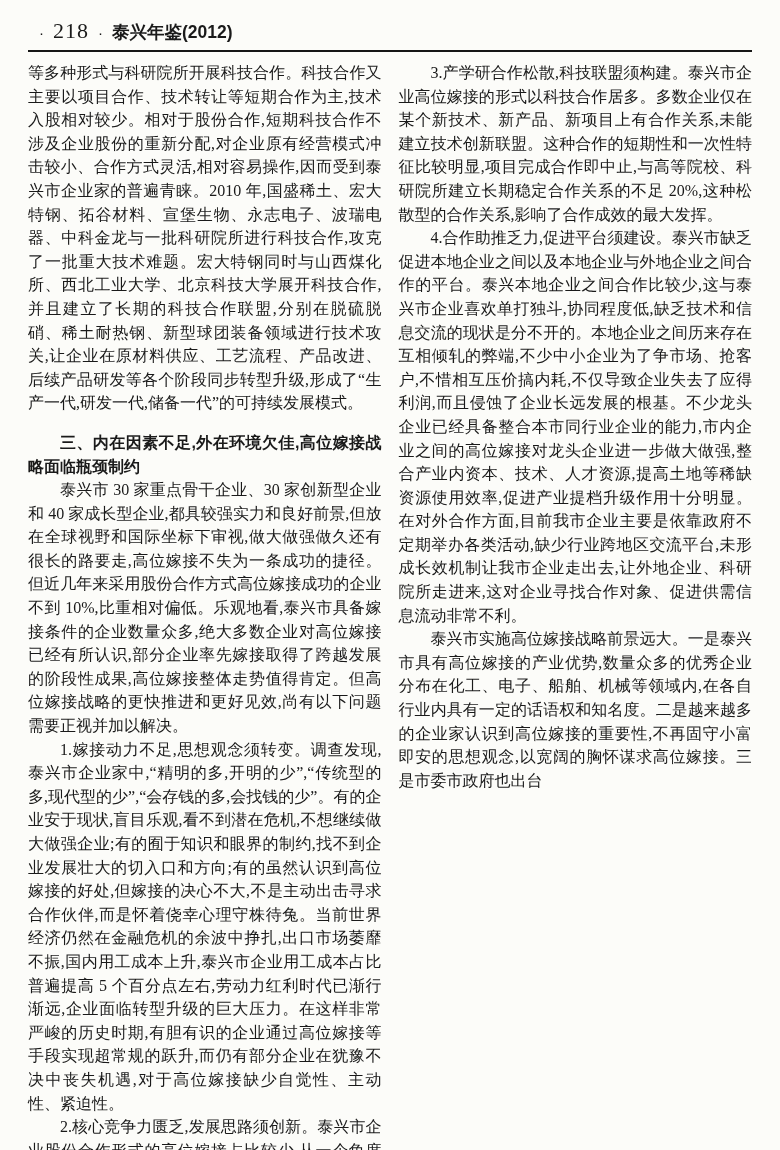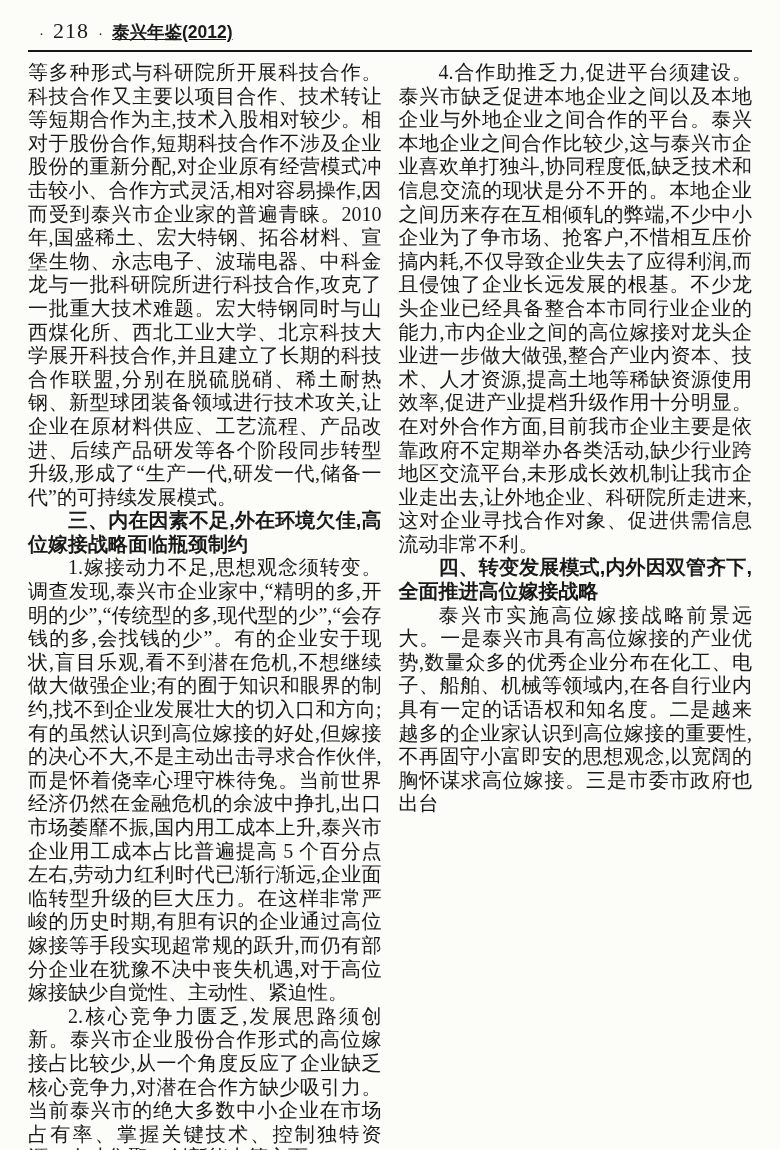--- a/index.html
+++ b/index.html
@@ -28,49 +28,49 @@
   }
   .hdr-page-num{
     font-family:"Liberation Serif","DejaVu Serif",serif;
     font-size:22px;
     letter-spacing:1px;
   }
   .hdr-title{
     font-family:"Liberation Sans","DejaVu Sans",sans-serif;
     font-weight:bold;
     font-size:17.5px;
-    text-decoration:underline;
   }
   .header-rule{
     border:none;
     border-top:2.5px solid #161616;
     margin:4px 0 9px 0;
   }
   .columns{
     display:flex;
     gap:17px;
   }
   .col{
     flex:1;
     min-width:0;
   }
   .col p{
     margin:0;
-    font-size:20px;
+    font-size:16px;
     line-height:23.6px;
     text-align:justify;
     text-indent:2em;
     word-break:break-all;
   }
   .col p.cont{
     text-indent:0;
   }
   .col p.heading{
     font-family:"Liberation Sans","DejaVu Sans",sans-serif;
     font-weight:bold;
+    margin-top:16px;
   }
 </style>
 </head>
 <body>
 
 <div class="page">
 
   <div class="page-header">
     <span class="hdr-dot">·</span>
     <span class="hdr-page-num">218</span>
@@ -78,24 +78,25 @@
     <span class="hdr-title">泰兴年鉴(2012)</span>
   </div>
 
   <hr class="header-rule">
 
   <div class="columns">
 
     <div class="col">
       <p class="cont">等多种形式与科研院所开展科技合作。科技合作又主要以项目合作、技术转让等短期合作为主,技术入股相对较少。相对于股份合作,短期科技合作不涉及企业股份的重新分配,对企业原有经营模式冲击较小、合作方式灵活,相对容易操作,因而受到泰兴市企业家的普遍青睐。2010 年,国盛稀土、宏大特钢、拓谷材料、宣堡生物、永志电子、波瑞电器、中科金龙与一批科研院所进行科技合作,攻克了一批重大技术难题。宏大特钢同时与山西煤化所、西北工业大学、北京科技大学展开科技合作,并且建立了长期的科技合作联盟,分别在脱硫脱硝、稀土耐热钢、新型球团装备领域进行技术攻关,让企业在原材料供应、工艺流程、产品改进、后续产品研发等各个阶段同步转型升级,形成了“生产一代,研发一代,储备一代”的可持续发展模式。</p>
       <p class="heading">三、内在因素不足,外在环境欠佳,高位嫁接战略面临瓶颈制约</p>
+      <p>泰兴市 30 家重点骨干企业、30 家创新型企业和 40 家成长型企业,都具较强实力和良好前景,但放在全球视野和国际坐标下审视,做大做强做久还有很长的路要走,高位嫁接不失为一条成功的捷径。但近几年来采用股份合作方式高位嫁接成功的企业不到 10%,比重相对偏低。乐观地看,泰兴市具备嫁接条件的企业数量众多,绝大多数企业对高位嫁接已经有所认识,部分企业率先嫁接取得了跨越发展的阶段性成果,高位嫁接整体走势值得肯定。但高位嫁接战略的更快推进和更好见效,尚有以下问题需要正视并加以解决。</p>
       <p>1.嫁接动力不足,思想观念须转变。调查发现,泰兴市企业家中,“精明的多,开明的少”,“传统型的多,现代型的少”,“会存钱的多,会找钱的少”。有的企业安于现状,盲目乐观,看不到潜在危机,不想继续做大做强企业;有的囿于知识和眼界的制约,找不到企业发展壮大的切入口和方向;有的虽然认识到高位嫁接的好处,但嫁接的决心不大,不是主动出击寻求合作伙伴,而是怀着侥幸心理守株待兔。当前世界经济仍然在金融危机的余波中挣扎,出口市场萎靡不振,国内用工成本上升,泰兴市企业用工成本占比普遍提高 5 个百分点左右,劳动力红利时代已渐行渐远,企业面临转型升级的巨大压力。在这样非常严峻的历史时期,有胆有识的企业通过高位嫁接等手段实现超常规的跃升,而仍有部分企业在犹豫不决中丧失机遇,对于高位嫁接缺少自觉性、主动性、紧迫性。</p>
       <p>2.核心竞争力匮乏,发展思路须创新。泰兴市企业股份合作形式的高位嫁接占比较少,从一个角度反应了企业缺乏核心竞争力,对潜在合作方缺少吸引力。当前泰兴市的绝大多数中小企业在市场占有率、掌握关键技术、控制独特资源、人才集聚、创新能力等方面,</p>
     </div>
 
     <div class="col">
+      <p>3.产学研合作松散,科技联盟须构建。泰兴市企业高位嫁接的形式以科技合作居多。多数企业仅在某个新技术、新产品、新项目上有合作关系,未能建立技术创新联盟。这种合作的短期性和一次性特征比较明显,项目完成合作即中止,与高等院校、科研院所建立长期稳定合作关系的不足 20%,这种松散型的合作关系,影响了合作成效的最大发挥。</p>
       <p>4.合作助推乏力,促进平台须建设。泰兴市缺乏促进本地企业之间以及本地企业与外地企业之间合作的平台。泰兴本地企业之间合作比较少,这与泰兴市企业喜欢单打独斗,协同程度低,缺乏技术和信息交流的现状是分不开的。本地企业之间历来存在互相倾轧的弊端,不少中小企业为了争市场、抢客户,不惜相互压价搞内耗,不仅导致企业失去了应得利润,而且侵蚀了企业长远发展的根基。不少龙头企业已经具备整合本市同行业企业的能力,市内企业之间的高位嫁接对龙头企业进一步做大做强,整合产业内资本、技术、人才资源,提高土地等稀缺资源使用效率,促进产业提档升级作用十分明显。在对外合作方面,目前我市企业主要是依靠政府不定期举办各类活动,缺少行业跨地区交流平台,未形成长效机制让我市企业走出去,让外地企业、科研院所走进来,这对企业寻找合作对象、促进供需信息流动非常不利。</p>
-      <p class="heading">四、转变发展模式,内外因双管齐下,全面推进高位嫁接战略</p>
       <p>泰兴市实施高位嫁接战略前景远大。一是泰兴市具有高位嫁接的产业优势,数量众多的优秀企业分布在化工、电子、船舶、机械等领域内,在各自行业内具有一定的话语权和知名度。二是越来越多的企业家认识到高位嫁接的重要性,不再固守小富即安的思想观念,以宽阔的胸怀谋求高位嫁接。三是市委市政府也出台</p>
     </div>
 
   </div>
 </div>
 
 </body></html>

